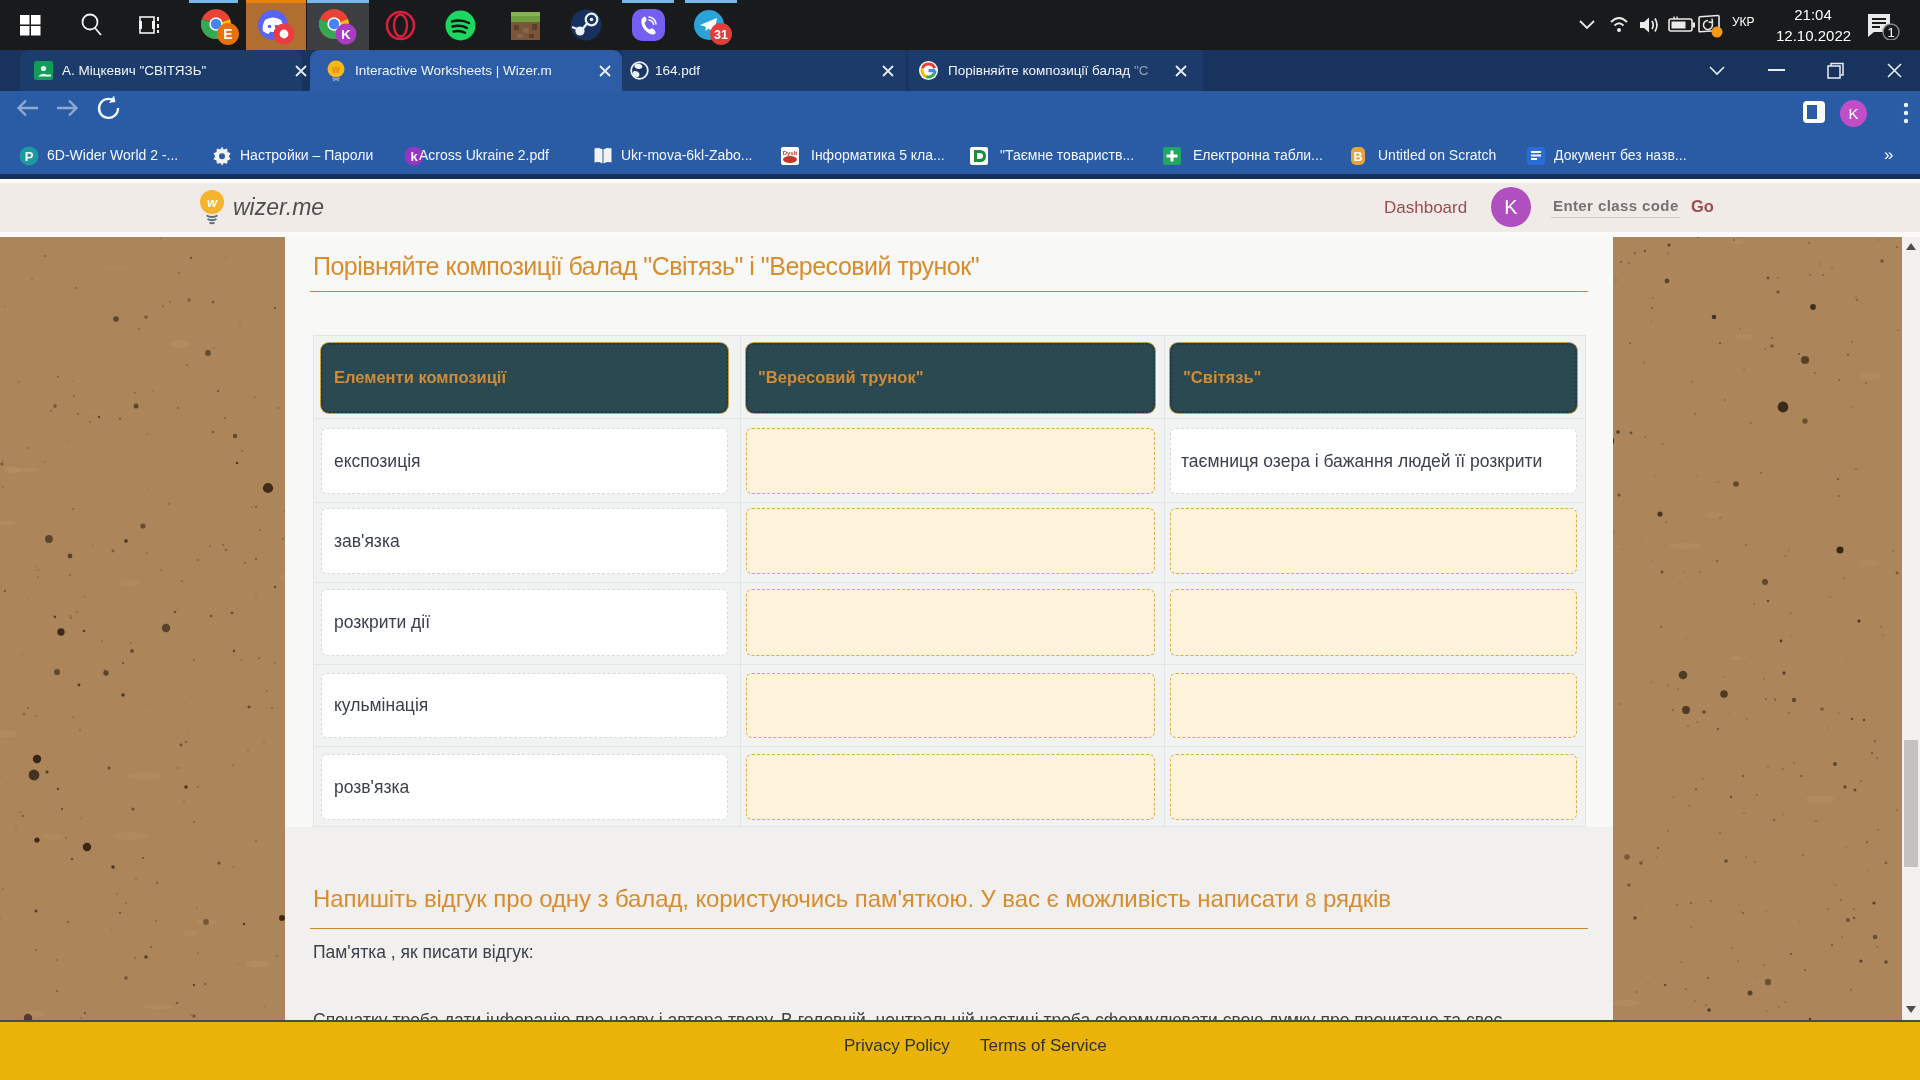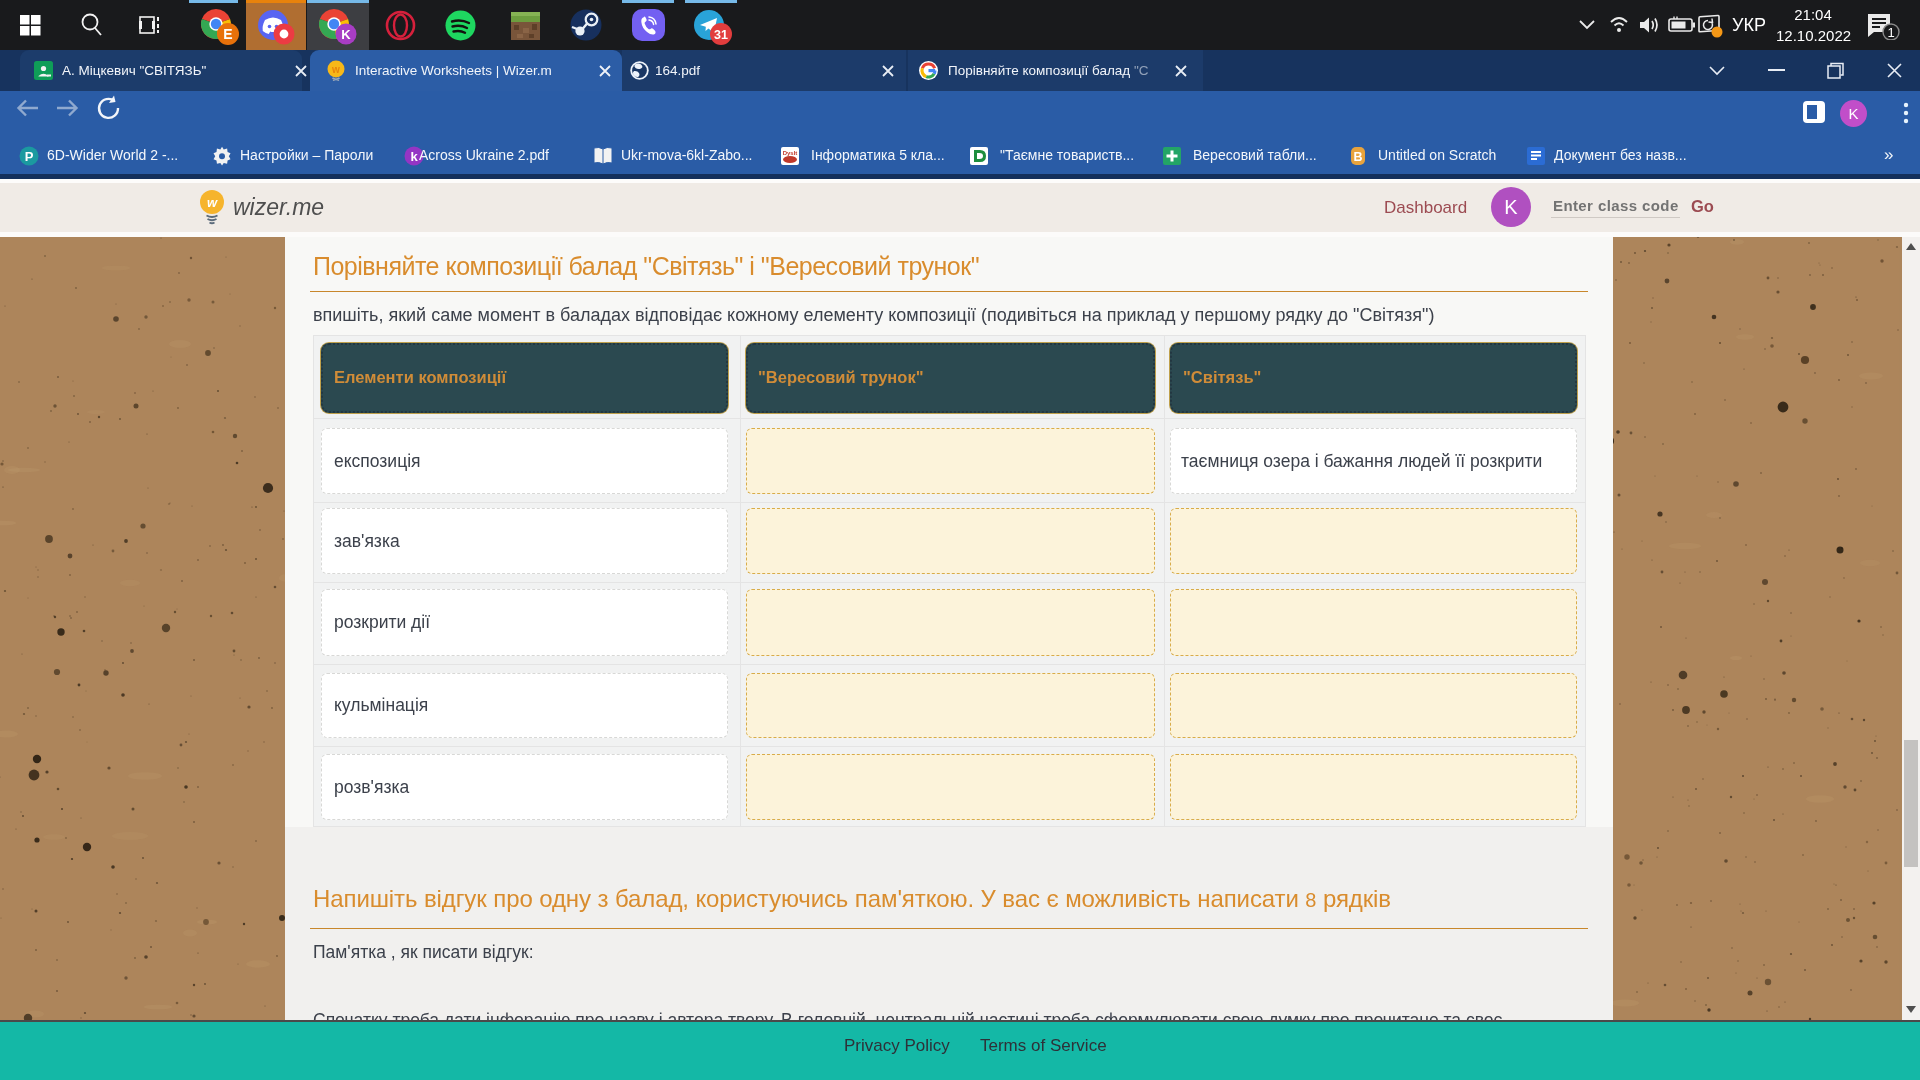--- a/index.html
+++ b/index.html
@@ -46,21 +46,21 @@
 
 .h1o { color:#d98c2d; font-size:26px; white-space:nowrap; }
 .hr1 { background:#c8872b; height:1px; }
 .body17 { color:#3c414b; font-size:17.5px; white-space:nowrap; }
 
 
 #sbtrack { left:1902px; top:0px; width:18px; height:783px; background:#f3f1ef; }
 #sbthumb { left:1904px; top:503px; width:14px; height:127px; background:#c4c2c0; }
 
 
-#footer { left:0; top:1020px; width:1920px; height:60px; background:#14b8a6; border-top:2px solid #4a4a4a; }
+#footer { left:0; top:1020px; width:1920px; height:60px; background:#eab308; border-top:2px solid #4a4a4a; }
 .ftxt { color:#2e3138; font-size:17.5px; }
 </style>
 </head>
 <body>
 <div id="root">
   <div class="abs" id="taskbar">
 
     <div class="abs" style="left:189px;top:0;width:49px;height:2.5px;background:#76b9e8"></div>
     <div class="abs" style="left:246px;top:0;width:60px;height:3px;background:#e8820c;z-index:3"></div>
     <div class="abs" style="left:307px;top:0;width:62px;height:2.5px;background:#76b9e8;z-index:3"></div>
@@ -184,21 +184,21 @@
         <rect x="1" y="5" width="23" height="12" rx="2" fill="none" stroke="#eaeaea" stroke-width="1.6"></rect>
         <rect x="3.5" y="7.5" width="14" height="7" fill="#eaeaea"></rect>
         <rect x="24.5" y="8.5" width="2.5" height="5" fill="#eaeaea"></rect>
         <path d="M 6 5 L 6 2.5 M 9 5 L 9 2.5" stroke="#eaeaea" stroke-width="1.4"></path>
       </svg>
     <svg class="abs" style="left:1697px;top:12px" width="30" height="28">
         <rect x="2" y="5" width="20" height="15" rx="1" fill="none" stroke="#eaeaea" stroke-width="1.6" transform="skewY(-4)"></rect>
         <path d="M 15 11 a 4.5 4.5 0 1 1 -4 -2.5 M 15 6.5 L 15.5 10.5 L 11.5 10" stroke="#eaeaea" stroke-width="1.5" fill="none"></path>
         <circle cx="20" cy="20" r="5.5" fill="#f59816"></circle>
       </svg>
-    <div class="abs tbtext" style="left:1732px;top:15px;font-size:18px">УКР</div>
+    <div class="abs tbtext" style="left:1732px;top:15px;font-size:12px">УКР</div>
     <div class="abs tbtext" style="left:1782px;top:6px;width:62px;text-align:center">21:04</div>
     <div class="abs tbtext" style="left:1776px;top:27px;width:74px;text-align:center">12.10.2022</div>
     <svg class="abs" style="left:1866px;top:12px" width="34" height="28">
         <path d="M 2 2 L 24 2 L 24 20 L 8 20 L 2 25 Z" fill="#eaeaea"></path>
         <line x1="6" y1="7" x2="20" y2="7" stroke="#191a1c" stroke-width="2"></line>
         <line x1="6" y1="11" x2="20" y2="11" stroke="#191a1c" stroke-width="2"></line>
         <line x1="6" y1="15" x2="14" y2="15" stroke="#191a1c" stroke-width="2"></line>
         <circle cx="25" cy="20" r="8" fill="#191a1c" stroke="#8a8a8a" stroke-width="1.4"></circle>
         <text x="25" y="25" font-size="13" fill="#fff" text-anchor="middle">1</text>
       </svg>
@@ -328,21 +328,21 @@
     <div class="abs bm" style="left:811px;top:9px">Інформатика 5 кла...</div>
     <svg class="abs" style="left:969px;top:8px" width="20" height="20">
         <rect x="1" y="1" width="18" height="18" rx="2" fill="#fff"></rect>
         <path d="M 5 4 L 11 4 q 6 0 6 6 q 0 6 -6 6 L 5 16 Z M 8 7 L 8 13 L 10.5 13 q 3.5 0 3.5 -3 q 0 -3 -3.5 -3 Z" fill="#1e8e3e"></path>
       </svg>
     <div class="abs bm" style="left:1000px;top:9px">"Таємне товариств...</div>
     <svg class="abs" style="left:1162px;top:8px" width="20" height="20">
         <rect x="1" y="1" width="18" height="18" rx="2" fill="#23a566"></rect>
         <path d="M 10 4.5 L 10 15.5 M 4.5 10 L 15.5 10" stroke="#fff" stroke-width="3"></path>
       </svg>
-    <div class="abs bm" style="left:1193px;top:9px">Вересовий табли...</div>
+    <div class="abs bm" style="left:1193px;top:9px">Електронна табли...</div>
     <svg class="abs" style="left:1348px;top:8px" width="20" height="20">
         <rect x="3" y="1" width="14" height="18" rx="5" fill="#e8a33d"></rect>
         <text x="10" y="14.5" font-size="12.5" font-weight="bold" fill="#fff" text-anchor="middle">B</text>
       </svg>
     <div class="abs bm" style="left:1378px;top:9px">Untitled on Scratch</div>
     <svg class="abs" style="left:1526px;top:8px" width="20" height="20">
         <rect x="1" y="1" width="18" height="18" rx="2" fill="#2b6cd4"></rect>
         <path d="M 5 6 L 15 6 M 5 9.5 L 15 9.5 M 5 13 L 11 13" stroke="#fff" stroke-width="1.8"></path>
       </svg>
     <div class="abs bm" style="left:1554px;top:9px">Документ без назв...</div>
@@ -812,21 +812,20 @@
         <circle cx="1678" cy="452" r="0.7" fill="#241b0f" opacity="0.52"></circle>
         <circle cx="1801" cy="539" r="1.0" fill="#2c2114" opacity="0.54"></circle>
         <circle cx="1785" cy="319" r="0.8" fill="#3f2f1b" opacity="0.48"></circle>
         <circle cx="126" cy="666" r="0.7" fill="#241b0f" opacity="0.54"></circle>
       </svg>
     <div class="abs" id="card"></div>
     <div class="abs" id="cardbottom"></div>
     <div class="abs" id="content" style="left:0;top:0;width:1920px;height:783px">
       <div class="abs h1o" style="left:313px;top:15px;font-size:25px;letter-spacing:-0.5px">Порівняйте композиції балад "Світязь" і "Вересовий трунок"</div>
       <div class="abs hr1" style="left:310px;top:54px;width:1278px"></div>
-      <div class="abs body17" style="left:313px;top:68px;font-size:18px">впишіть, який саме момент в баладах відповідає кожному елементу композиції (подивіться на приклад у першому рядку до "Світязя")</div>
       <div class="abs" style="left:313px;top:98px;width:1273px;height:492px;border:1px solid #e4e4e4;background:#f1f2f2"></div>
       <div class="abs" style="left:313px;top:181px;width:1273px;height:1px;background:#e4e4e4"></div>
       <div class="abs" style="left:313px;top:265px;width:1273px;height:1px;background:#e4e4e4"></div>
       <div class="abs" style="left:313px;top:345px;width:1273px;height:1px;background:#e4e4e4"></div>
       <div class="abs" style="left:313px;top:427px;width:1273px;height:1px;background:#e4e4e4"></div>
       <div class="abs" style="left:313px;top:509px;width:1273px;height:1px;background:#e4e4e4"></div>
       <div class="abs" style="left:740px;top:98px;width:1px;height:492px;background:#e4e4e4"></div>
       <div class="abs" style="left:1164px;top:98px;width:1px;height:492px;background:#e4e4e4"></div>
       <div class="abs hcell" style="left:321px;top:106px;width:407px;height:70px"></div>
       <div class="abs hcelltxt" style="left:334px;top:131px">Елементи композиції</div>

